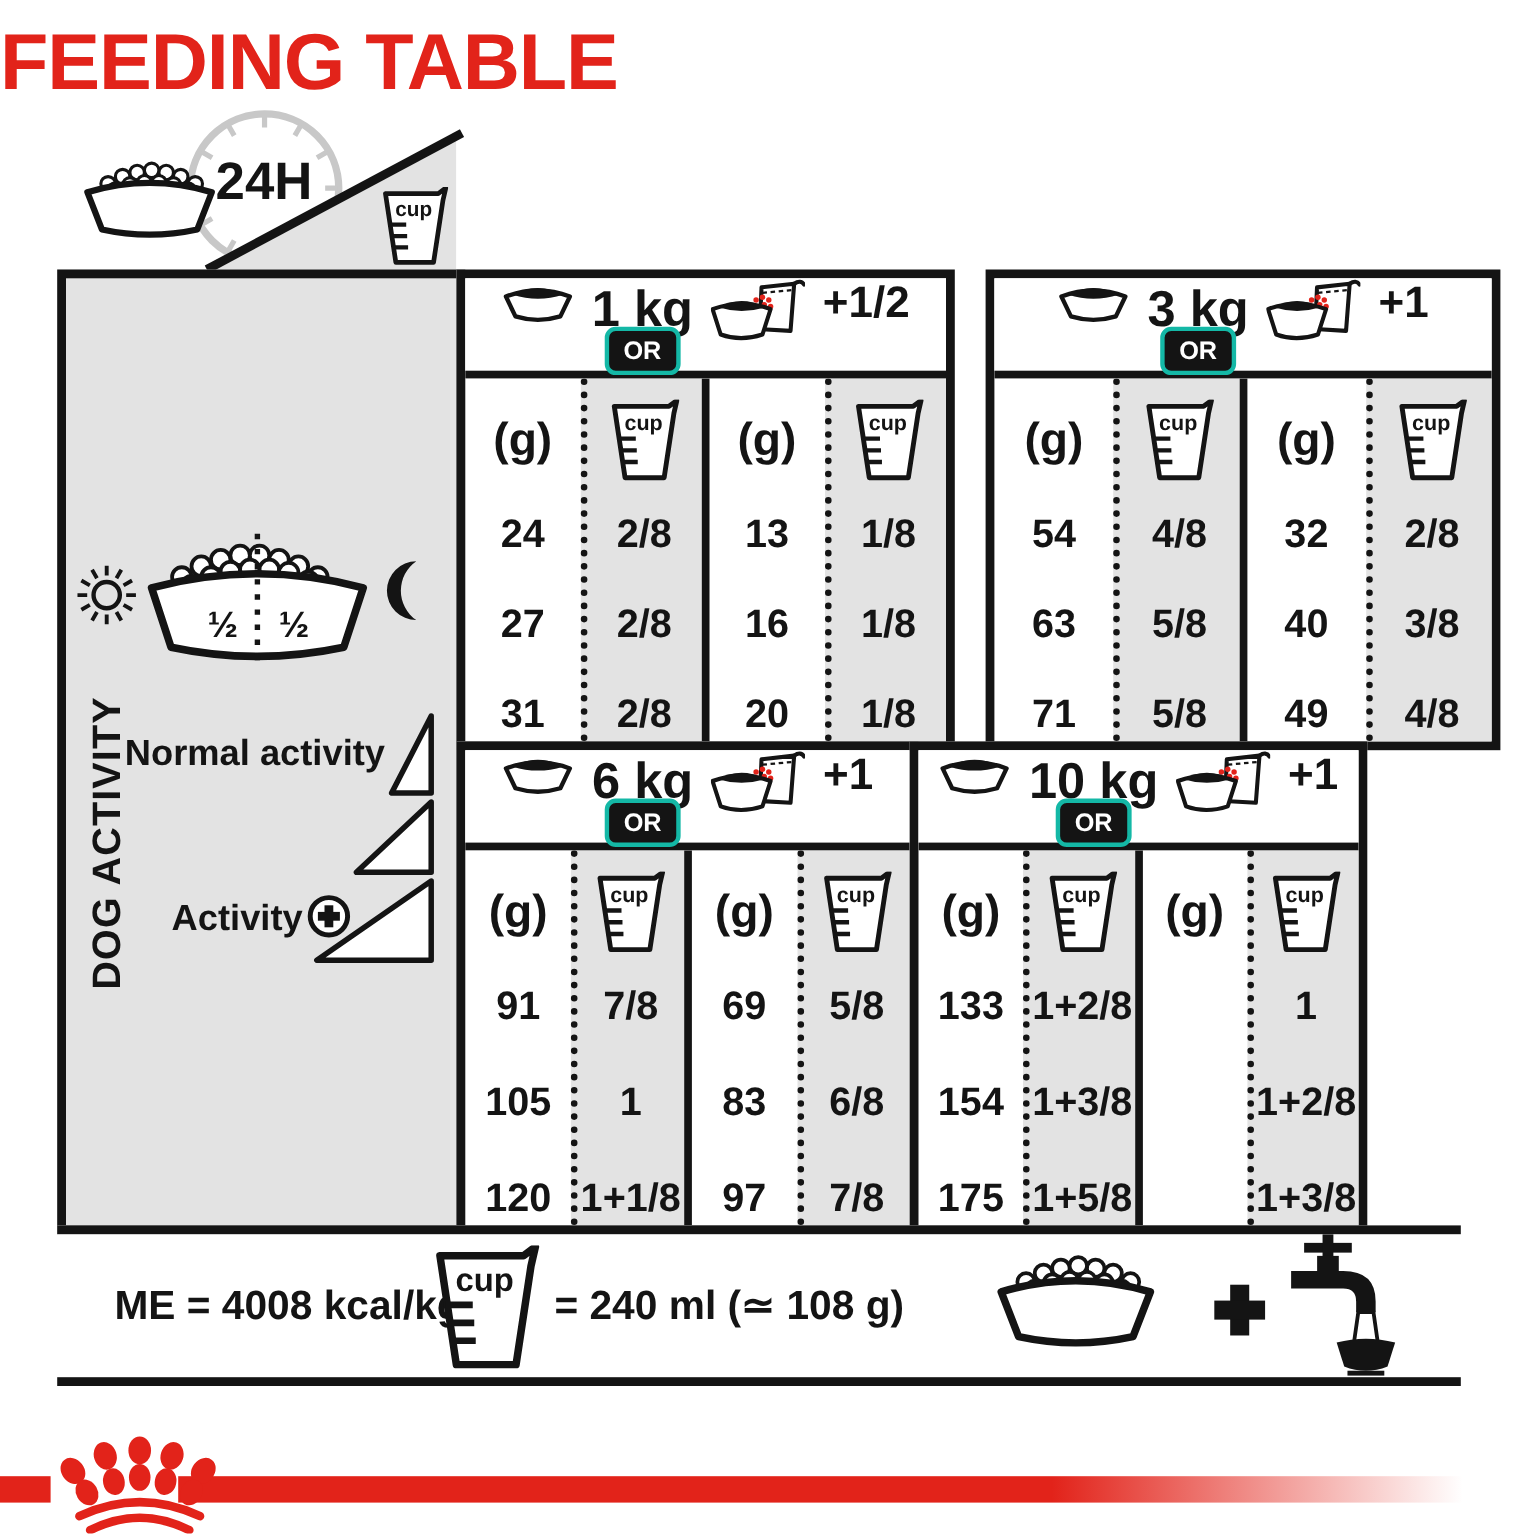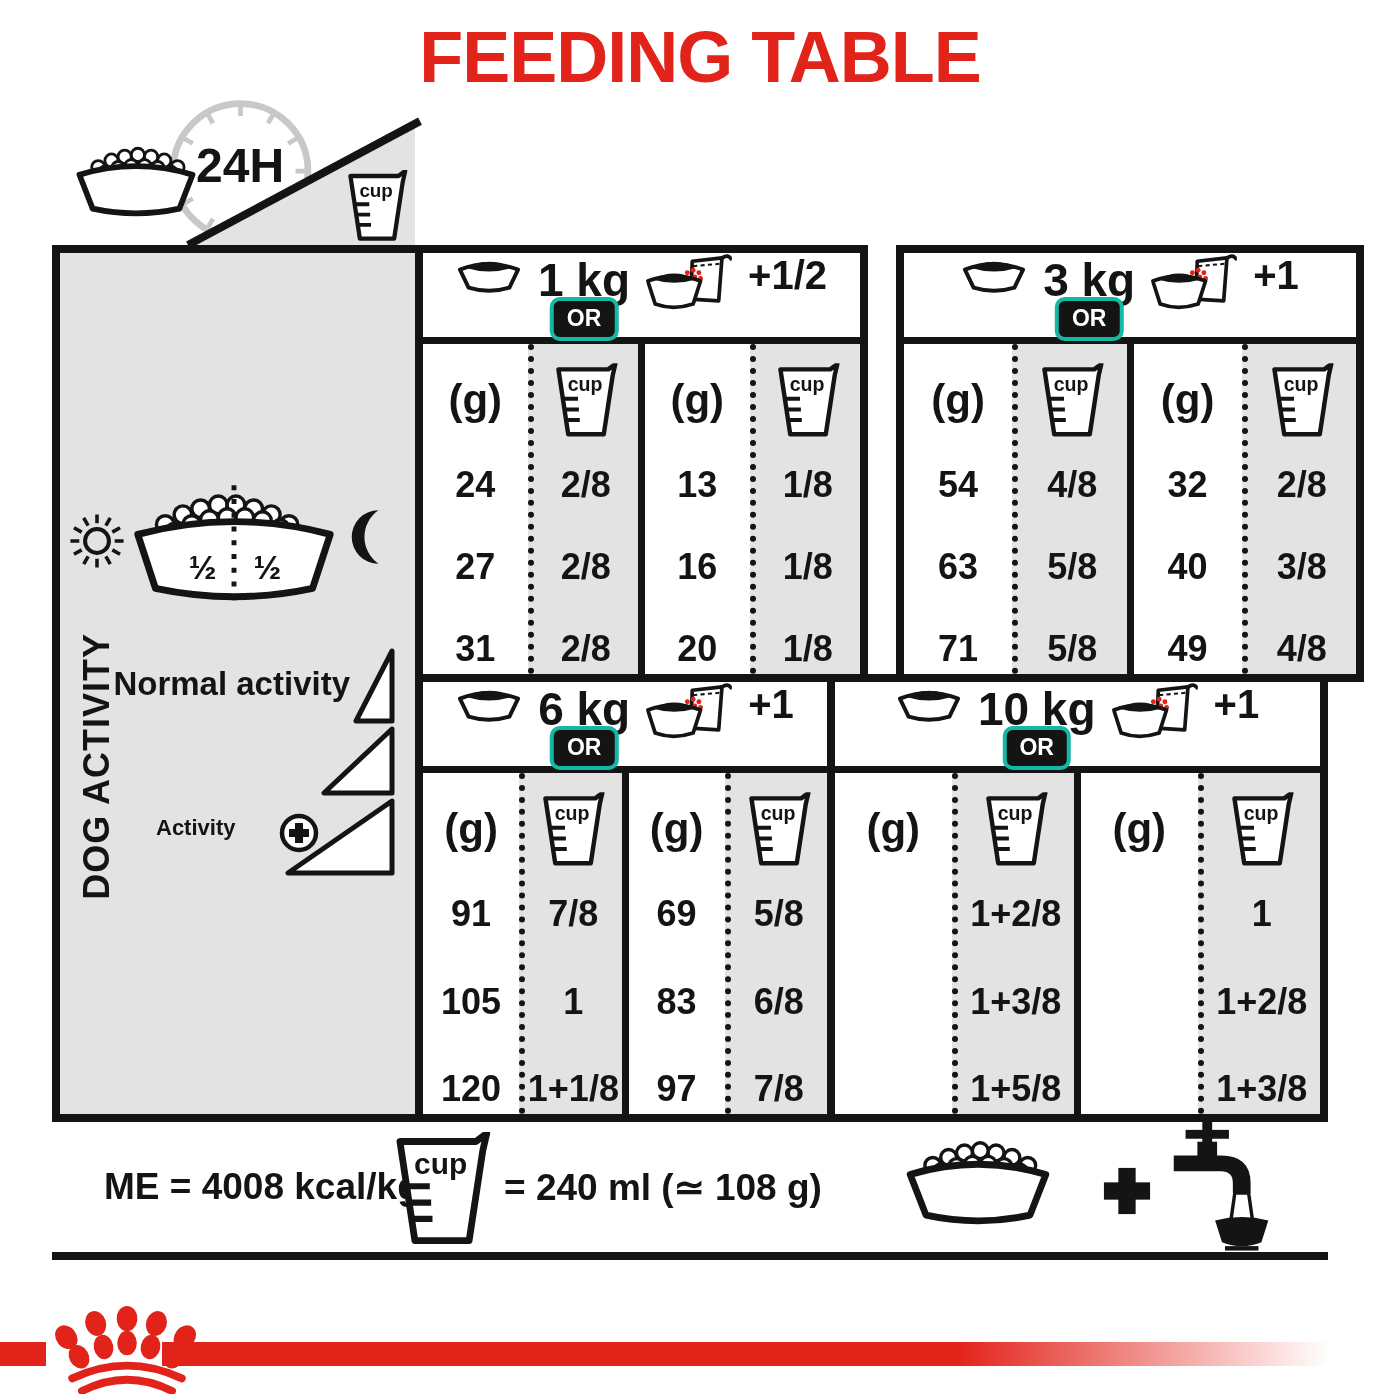--- a/index.html
+++ b/index.html
@@ -1,21 +1,21 @@
 <!DOCTYPE html>
 <html><head>
 <meta charset="utf-8">
 <style>
   :root{ --red:#E2231A; --gray:#E3E3E3; --ink:#141414; --clockgray:#C8C8C8; }
   html,body{margin:0;padding:0;background:#fff;}
   .stage{position:relative;width:1400px;height:1400px;background:#fff;overflow:hidden;
          font-family:"Liberation Sans",sans-serif;color:var(--ink);}
   .abs{position:absolute;}
 
-  .title{position:absolute;top:16px;left:0;width:100%;text-align:center;
+  .title{position:absolute;top:16px;left:0;width:100%;
          font-size:72px;font-weight:bold;color:var(--red);letter-spacing:-1px;}
 
   
   .corner-tri{position:absolute;left:195px;top:127px;width:220px;height:118px;
               background:var(--gray);clip-path:polygon(0 100%,100% 0,100% 100%);}
   .diag{position:absolute;left:188px;top:241px;width:263px;height:8px;background:var(--ink);
         transform-origin:0 50%;transform:rotate(-28.1deg);}
   .label-24h{position:absolute;left:196px;top:138px;font-size:48px;font-weight:bold;}
 
   
@@ -23,21 +23,21 @@
              border:8px solid var(--ink);display:flex;align-items:center;justify-content:center;
              font-size:90px;font-weight:bold;box-sizing:border-box;}
 
   
   .sidebar{position:absolute;left:52px;top:245px;width:371px;height:877px;background:var(--gray);
            border:8px solid var(--ink);box-sizing:border-box;}
   .sidebar .inner{position:relative;width:100%;height:100%;}
   .axis-label{position:absolute;left:16px;top:380px;font-size:36px;font-weight:bold;letter-spacing:1px;
               writing-mode:vertical-rl;transform:rotate(180deg);}
   .normal-label{position:absolute;left:0;top:412px;width:290px;text-align:right;font-size:33px;font-weight:bold;}
-  .activity-label{position:absolute;left:96px;top:562px;font-size:22px;font-weight:bold;}
+  .activity-label{position:absolute;left:96px;top:562px;font-size:33px;font-weight:bold;}
   .tri{position:absolute;}
 
   
   .quad{position:absolute;background:#fff;border:8px solid var(--ink);box-sizing:border-box;
         display:flex;flex-direction:column;}
   .q-head{flex:0 0 84px;border-bottom:7px solid var(--ink);display:flex;align-items:flex-start;
           justify-content:center;gap:16px;position:relative;background:#fff;}
   .weight-wrap{position:relative;display:flex;align-items:center;justify-content:center;}
   .q-weight{font-size:46px;font-weight:bold;white-space:nowrap;}
   .or-badge{position:absolute;left:50%;bottom:-34px;transform:translateX(-50%);
@@ -378,37 +378,42 @@
           </div>
         <div class="col-vals">
           <span class="val">5/8</span>
           <span class="val">6/8</span>
           <span class="val">7/8</span>
         </div>
       </div>
     </div>
   </div>
 
-  <div class="quad" style="left:827px;top:674px;width:501px;height:448px">
+  <div class="quad" style="left:827px;top:674px;width:416px;height:448px">
     <div class="q-head">
       <svg width="66" height="41" viewBox="0 0 84 52">
           <use href="#bowl-empty-sym"></use>
         </svg>
       <div class="weight-wrap">
         <span class="q-weight">10 kg</span>
         <span class="or-badge">OR</span>
       </div>
       <svg width="86" height="61" viewBox="0 0 104 74">
           <use href="#bowl-pouch-sym"></use>
         </svg>
       <span class="q-plus">+1</span>
     </div>
     <div class="q-data">
       <div class="col">
         <div class="col-head g-label">(g)</div>
+        <div class="col-vals">
+          <span class="val">133</span>
+          <span class="val">154</span>
+          <span class="val">175</span>
+        </div>
       </div>
       <div class="col cupcol">
         <div class="col-head">
             <svg width="64" height="75" viewBox="0 0 72 84">
               <use href="#cup-sym"></use>
             </svg>
           </div>
         <div class="col-vals">
           <span class="val">1+2/8</span>
           <span class="val">1+3/8</span>

